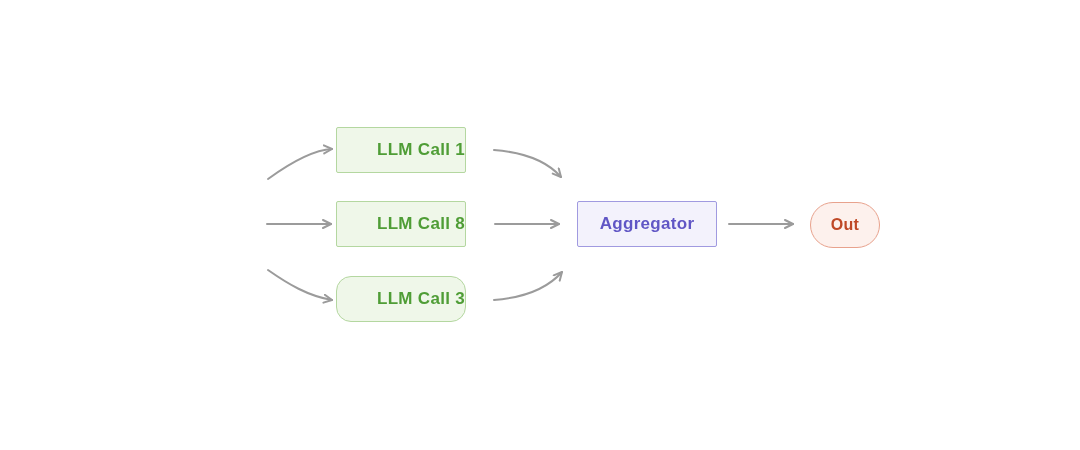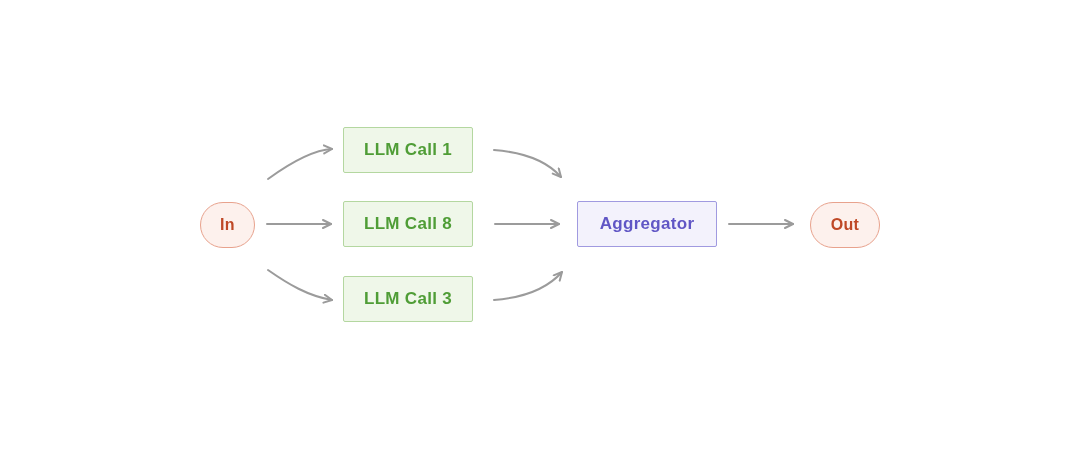--- a/index.html
+++ b/index.html
@@ -21,31 +21,32 @@
     position: absolute;
     display: flex;
     align-items: center;
     justify-content: center;
     font-weight: 700;
     font-size: 17px;
     letter-spacing: 0.3px;
     border: 1px solid transparent;
   }
   .node-llm {
-    left: 343px;
+    left: 336px;
     width: 130px;
     height: 46px;
     background: #eff7e9;
     border-color: #b4d7a0;
     color: #4f9d36;
     border-radius: 2px;
+    justify-content: flex-end;
   }
   .node-llm1 { top: 127px; }
   .node-llm2 { top: 201px; }
-  .node-llm3 { top: 276px; }
+  .node-llm3 { top: 276px; border-radius: 15px; }
   .node-agg {
     left: 577px;
     top: 201px;
     width: 140px;
     height: 46px;
     background: #f3f2fc;
     border-color: #a09ae0;
     color: #6056c5;
     border-radius: 2px;
   }
@@ -85,23 +86,20 @@
       <path d="M 268 179 C 290 163, 312 150, 332 149" marker-end="url(#arrowhead)"></path>
       <path d="M 267 224 L 331 224" marker-end="url(#arrowhead)"></path>
       <path d="M 268 270 C 288 284, 308 296, 332 300" marker-end="url(#arrowhead)"></path>
       <path d="M 494 150 C 520 152, 546 160, 561 177" marker-end="url(#arrowhead)"></path>
       <path d="M 495 224 L 559 224" marker-end="url(#arrowhead)"></path>
       <path d="M 494 300 C 520 298, 546 290, 562 272" marker-end="url(#arrowhead)"></path>
       <path d="M 729 224 L 793 224" marker-end="url(#arrowhead)"></path>
     </g>
   </svg>
 
-  <div class="node node-terminal node-in">
-    <span>In</span>
-  </div>
 
   <div class="node node-llm node-llm1">
     <span>LLM Call 1</span>
   </div>
 
   <div class="node node-llm node-llm2">
     <span>LLM Call 8</span>
   </div>
 
   <div class="node node-llm node-llm3">

